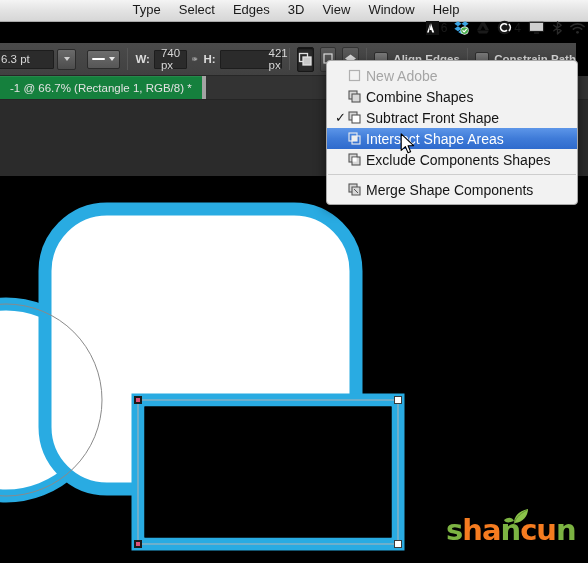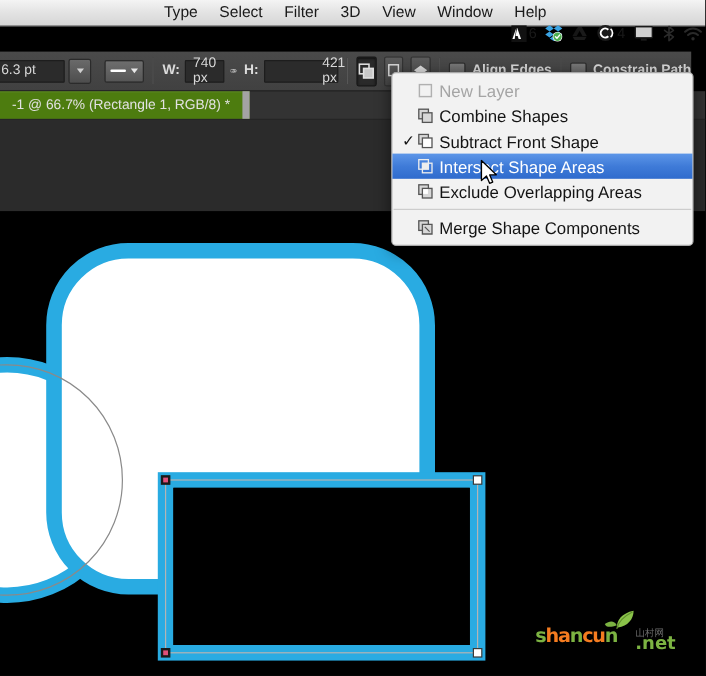--- a/index.html
+++ b/index.html
@@ -92,23 +92,23 @@
   .cbox{width:12px;height:12px;background:linear-gradient(180deg,#787878,#636363);border:1px solid #2d2d2d;border-radius:2px;}
   .ctxt{font-size:11.5px;color:#d8d8d8;font-weight:bold;white-space:nowrap;}
 
   
   .tabstrip{
     position:absolute;left:0;top:76px;width:588px;height:24px;
     background:#333333;border-bottom:1px solid #252525;
     display:flex;align-items:stretch;box-sizing:border-box;
   }
   .doctab{
-    background:#4d7c0f;color:#e2e2e2;font-size:11.5px;
+    background:#15803d;color:#e2e2e2;font-size:11.5px;
     display:flex;align-items:center;padding:0 10px;
-    border-right:6px solid #a3a3a3;white-space:nowrap;
+    border-right:4px solid #a3a3a3;white-space:nowrap;
     box-shadow:inset 0 1px 0 rgba(255,255,255,.07);
   }
 
   
   .canvaswrap{
     position:absolute;left:0;top:100px;width:588px;height:463px;
     background:#2b2b2b;overflow:hidden;
   }
   .canvas{position:absolute;left:0;top:76px;width:588px;height:387px;background:#000;overflow:hidden;}
   .canvas svg{position:absolute;left:0;top:0;}
@@ -141,21 +141,21 @@
   .dsep{height:1px;background:#cdcdcd;margin:4px 1px;}
 
   .cursor{position:absolute;left:400px;top:133px;z-index:60;pointer-events:none;}
 
   
   .watermark{
     position:absolute;left:446px;top:518px;z-index:30;
     display:flex;align-items:flex-end;
     font-family:"DejaVu Sans",sans-serif;
   }
-  .wm-text{font-size:16px;font-weight:bold;letter-spacing:-1px;line-height:24px;}
+  .wm-text{font-size:29px;font-weight:bold;letter-spacing:-1px;line-height:24px;}
   .wm-s{color:#7cb342;}
   .wm-h{color:#f57c20;}
   .wm-a{color:#f57c20;}
   .wm-n1{color:#7cb342;}
   .wm-c{color:#f57c20;}
   .wm-u{color:#f57c20;}
   .wm-n2{color:#7cb342;}
   .wm-side{display:flex;flex-direction:column;margin-left:15px;line-height:9px;padding-bottom:1px;}
   .wm-cn{font-size:8px;color:#6b6b6b;letter-spacing:0;}
   .wm-net{font-size:15px;color:#7cb342;font-weight:bold;}
@@ -163,21 +163,21 @@
 </style>
 </head>
 <body>
 
 <div id="app">
 
   <div class="osbar">
     <div class="osmenu">
       <div class="mi">Type</div>
       <div class="mi">Select</div>
-      <div class="mi">Filter</div>
+      <div class="mi">Edges</div>
       <div class="mi">3D</div>
       <div class="mi">View</div>
       <div class="mi">Window</div>
       <div class="mi">Help</div>
     </div>
     <div class="osright">
       <div class="ic">
         <svg class="gl-adobe" viewBox="0 0 13 14">
           <rect x="0" y="0" width="13" height="14" fill="#111"></rect>
           <path d="M5.0 2.2 L8.2 11.4 L6.2 11.4 L5.4 8.9 L3.6 8.9 L5.0 2.2 Z" fill="#fff"></path>
@@ -339,21 +339,21 @@
 
   <div class="dropdown">
 
     <div class="ditem disabled">
       <span class="chk"></span>
       <span class="mico">
         <svg width="13" height="13" viewBox="0 0 13 13">
           <rect x="1.5" y="1.5" width="10" height="10" stroke="#b0b0b0" stroke-width="1.2" fill="none"></rect>
         </svg>
       </span>
-      <span class="mlabel">New Layer</span>
+      <span class="mlabel">New Adobe</span>
     </div>
 
     <div class="ditem">
       <span class="chk"></span>
       <span class="mico">
         <svg width="13" height="13" viewBox="0 0 13 13">
           <rect x="1" y="1" width="8" height="8" stroke="#555" stroke-width="1.1" fill="#d8d8d8"></rect>
           <rect x="4" y="4" width="8" height="8" stroke="#555" stroke-width="1.1" fill="#d8d8d8"></rect>
         </svg>
       </span>
@@ -385,21 +385,21 @@
 
     <div class="ditem">
       <span class="chk"></span>
       <span class="mico">
         <svg width="13" height="13" viewBox="0 0 13 13">
           <rect x="1" y="1" width="8" height="8" stroke="#555" stroke-width="1.1" fill="#d8d8d8"></rect>
           <rect x="4" y="4" width="8" height="8" stroke="#555" stroke-width="1.1" fill="#d8d8d8"></rect>
           <rect x="4.6" y="4.6" width="4" height="4" fill="#fff"></rect>
         </svg>
       </span>
-      <span class="mlabel">Exclude Overlapping Areas</span>
+      <span class="mlabel">Exclude Components Shapes</span>
     </div>
 
     <div class="dsep"></div>
 
     <div class="ditem">
       <span class="chk"></span>
       <span class="mico">
         <svg width="13" height="13" viewBox="0 0 13 13">
           <rect x="1" y="1" width="8" height="8" stroke="#555" stroke-width="1.1" fill="#d8d8d8"></rect>
           <path d="M4 4 L12 4 L12 12 L4 12 Z" stroke="#555" stroke-width="1.1" fill="#d8d8d8"></path>

